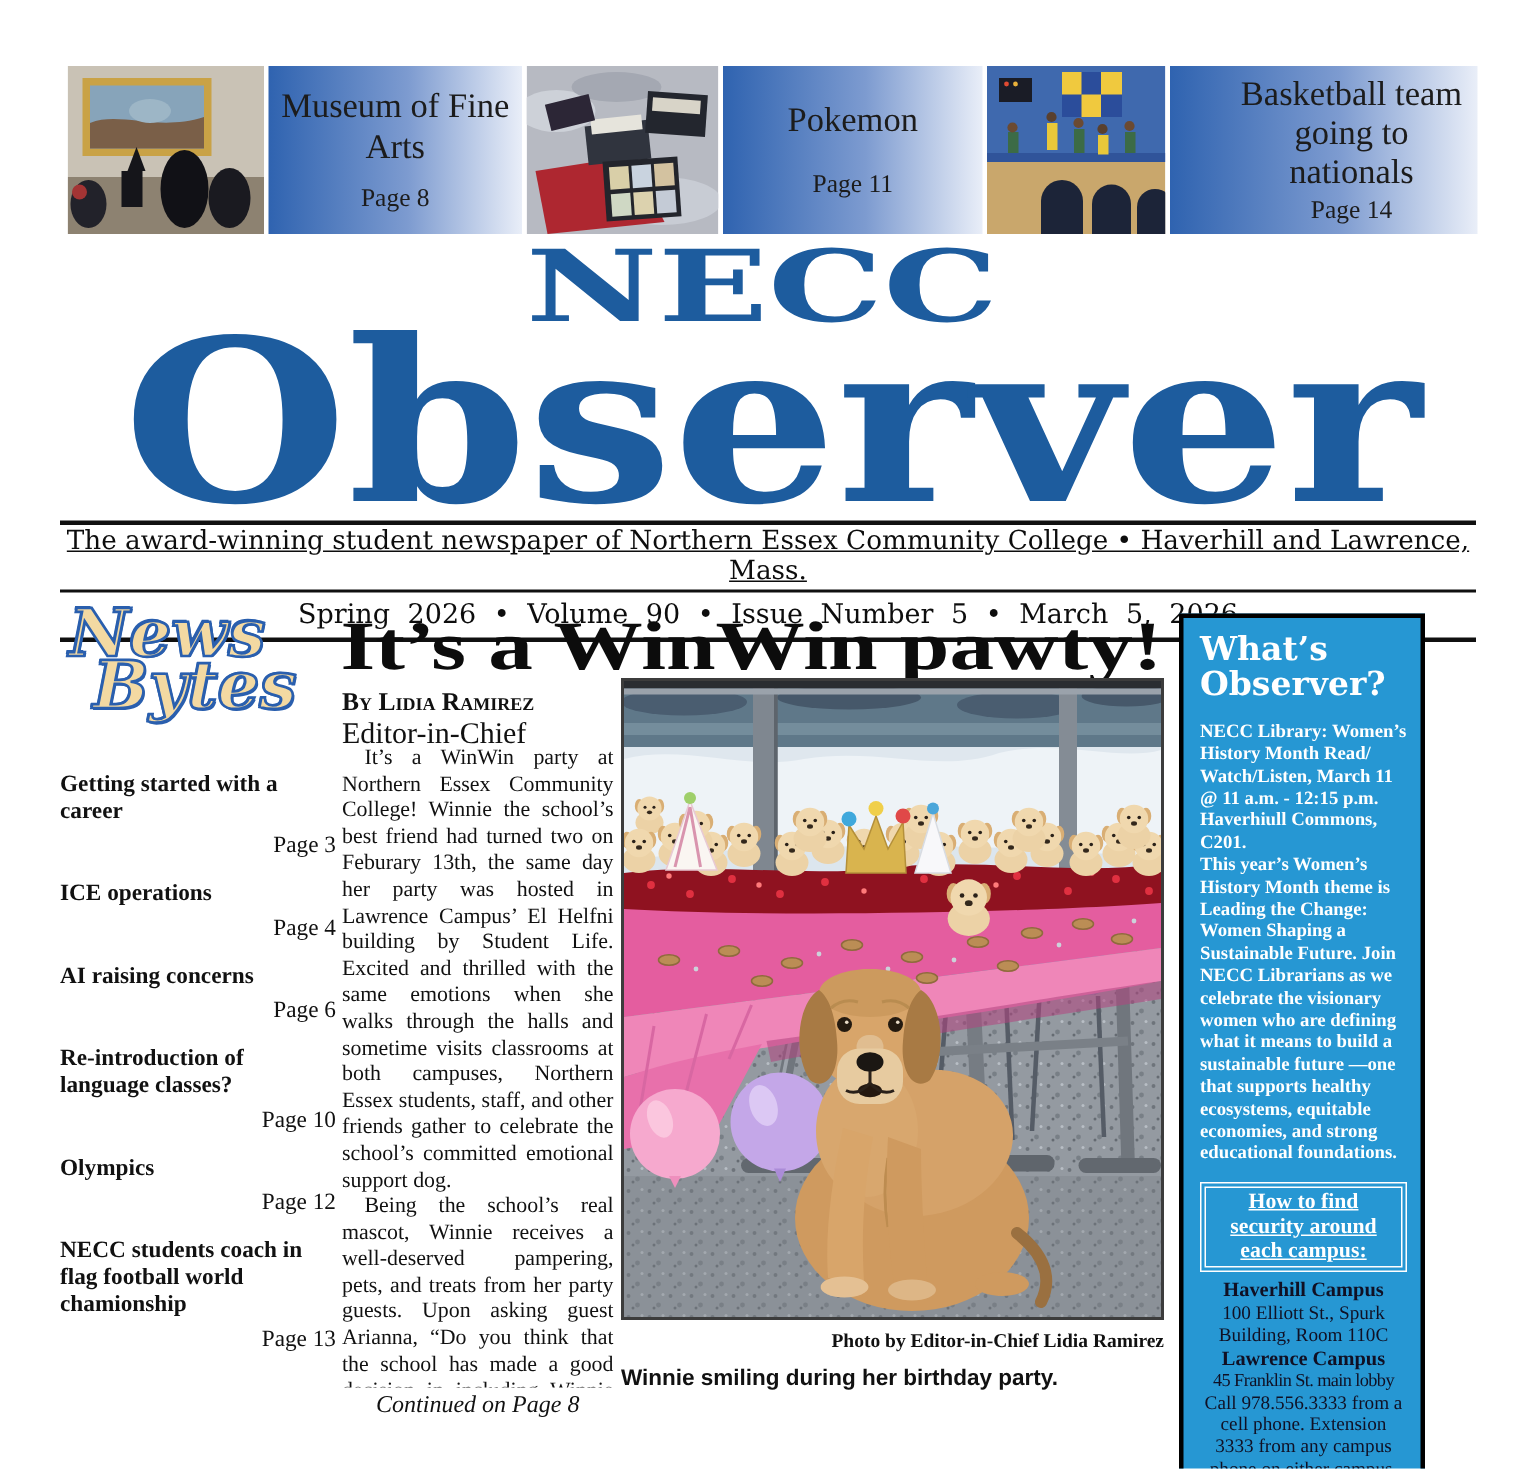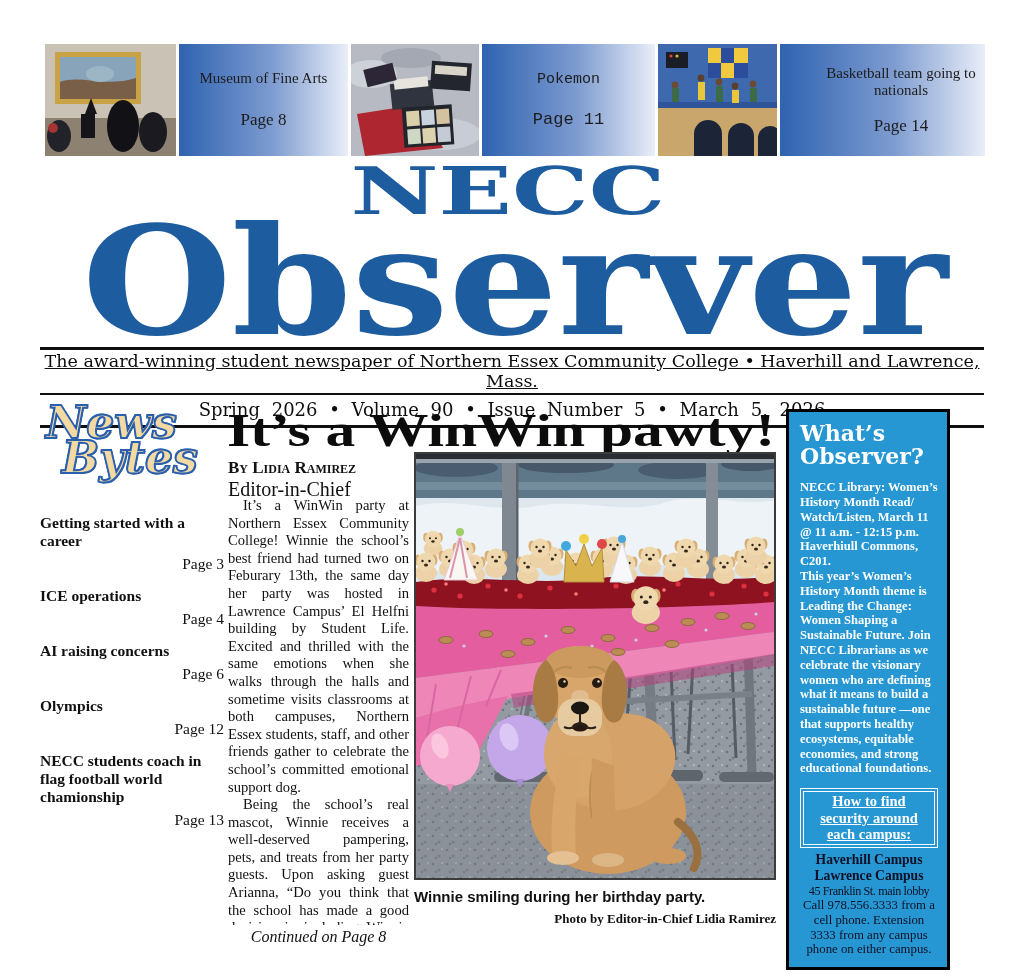--- a/index.html
+++ b/index.html
@@ -7,23 +7,23 @@
        font-family:"Liberation Serif",serif;color:#111;}
   .abs{position:absolute;}
 
   
   #banner{left:45px;top:44px;width:940px;height:112px;display:flex;gap:3px;}
   .b-photo{height:112px;overflow:hidden;}
   .b-photo svg{display:block;}
   .teaser{height:112px;display:flex;flex-direction:column;justify-content:space-evenly;
           text-align:center;background:linear-gradient(90deg,#2f63b0 0%,#7d9bd0 55%,#e9eef8 100%);
           padding:4px 6px;box-sizing:border-box;}
-  .teaser .t-title{font-size:15px;color:#1c1c1c;line-height:1.15;}
+  .teaser .t-title{font-size:23px;color:#1c1c1c;line-height:1.15;}
   .teaser .t-page{font-size:17px;color:#1c1c1c;}
-  .w1{width:131px;}.w2{width:169px;}.w3{width:128px;}.w4{width:173px;font-family:Liberation Mono, monospace;}.w5{width:119px;}.w6{flex:1;padding-left:43px;}
+  .w1{width:131px;}.w2{width:169px;}.w3{width:128px;}.w4{width:173px;}.w5{width:119px;}.w6{flex:1;padding-left:43px;}
 
   
   #masthead{left:40px;top:150px;width:944px;height:198px;}
   #rules{left:40px;top:347px;width:944px;}
   .rule{border-top:3px solid #101010;height:0;}
   .rule-thin{border-top:2px solid #101010;height:0;}
   #tagline{text-align:center;font-size:17.5px;font-family:"DejaVu Serif",serif;
            padding:1px 0 2px 0;color:#0d0d0d;text-decoration:underline;}
   #issueline{text-align:center;font-size:18px;font-family:"DejaVu Serif",serif;
              padding:4px 0 5px 0;color:#0d0d0d;word-spacing:6px;}
@@ -191,20 +191,24 @@
     <div class="nb-item">
       <div class="nb-title">ICE operations</div>
       <div class="nb-page">Page 4</div>
     </div>
 
     <div class="nb-item">
       <div class="nb-title">AI raising concerns</div>
       <div class="nb-page">Page 6</div>
     </div>
 
+    <div class="nb-item">
+      <div class="nb-title">Re-introduction of language classes?</div>
+      <div class="nb-page">Page 10</div>
+    </div>
 
     <div class="nb-item">
       <div class="nb-title">Olympics</div>
       <div class="nb-page">Page 12</div>
     </div>
 
     <div class="nb-item">
       <div class="nb-title">NECC students coach in flag football world chamionship</div>
       <div class="nb-page">Page 13</div>
     </div>
@@ -410,28 +414,29 @@
         <circle cx="148.5" cy="227.5" r="1.2" fill="#e8dcc8"></circle>
           <circle cx="182.5" cy="227.5" r="1.2" fill="#e8dcc8"></circle>
         <rect x="155" y="236" width="18" height="16" rx="8" fill="#e0bd90"></rect>
         <rect x="142" y="245" width="44" height="37" rx="15" fill="#e7cba0"></rect>
         <ellipse cx="164" cy="254" rx="9" ry="6.5" fill="#1b1713"></ellipse>
         <ellipse cx="164" cy="273" rx="8" ry="4.5" fill="#241810"></ellipse>
         <path d="M164,260 L164,268 M164,268 Q156,277 148,273 M164,268 Q172,277 180,273" stroke="#2a211a" stroke-width="2" fill="none"></path>
       </g>
     </svg>
   </div>
+  <div id="photo-credit">Photo by Editor-in-Chief Lidia Ramirez</div>
   <div id="photo-caption">Winnie smiling  during her birthday party.</div>
-  <div id="photo-credit">Photo by Editor-in-Chief Lidia Ramirez</div>
 </div>
 
 <div id="sidebar" class="abs">
   <div id="wh-title">What’s Observer?</div>
   <div id="wh-body">NECC Library: Women’s History Month Read/ Watch/Listen, March 11 @ 11 a.m. - 12:15 p.m. Haverhiull Commons, C201.
 This year’s Women’s History Month theme is Leading the Change: Women Shaping a Sustainable Future. Join NECC Librarians as we celebrate the visionary women who are defining what it means to build a sustainable future —one that supports healthy ecosystems, equitable economies, and strong educational foundations.</div>
   <div id="sec-header">How to find security around each campus:</div>
   <div id="sec-body">
     <div class="sec-campus">Haverhill Campus</div>
+    <div>100 Elliott St., Spurk Building, Room 110C</div>
     <div class="sec-campus">Lawrence Campus</div>
     <div class="sec-cond">45 Franklin St. main lobby</div>
     <div>Call 978.556.3333 from a cell phone. Extension 3333 from any campus phone on either campus.</div>
   </div>
 </div>
 
 </body></html>

